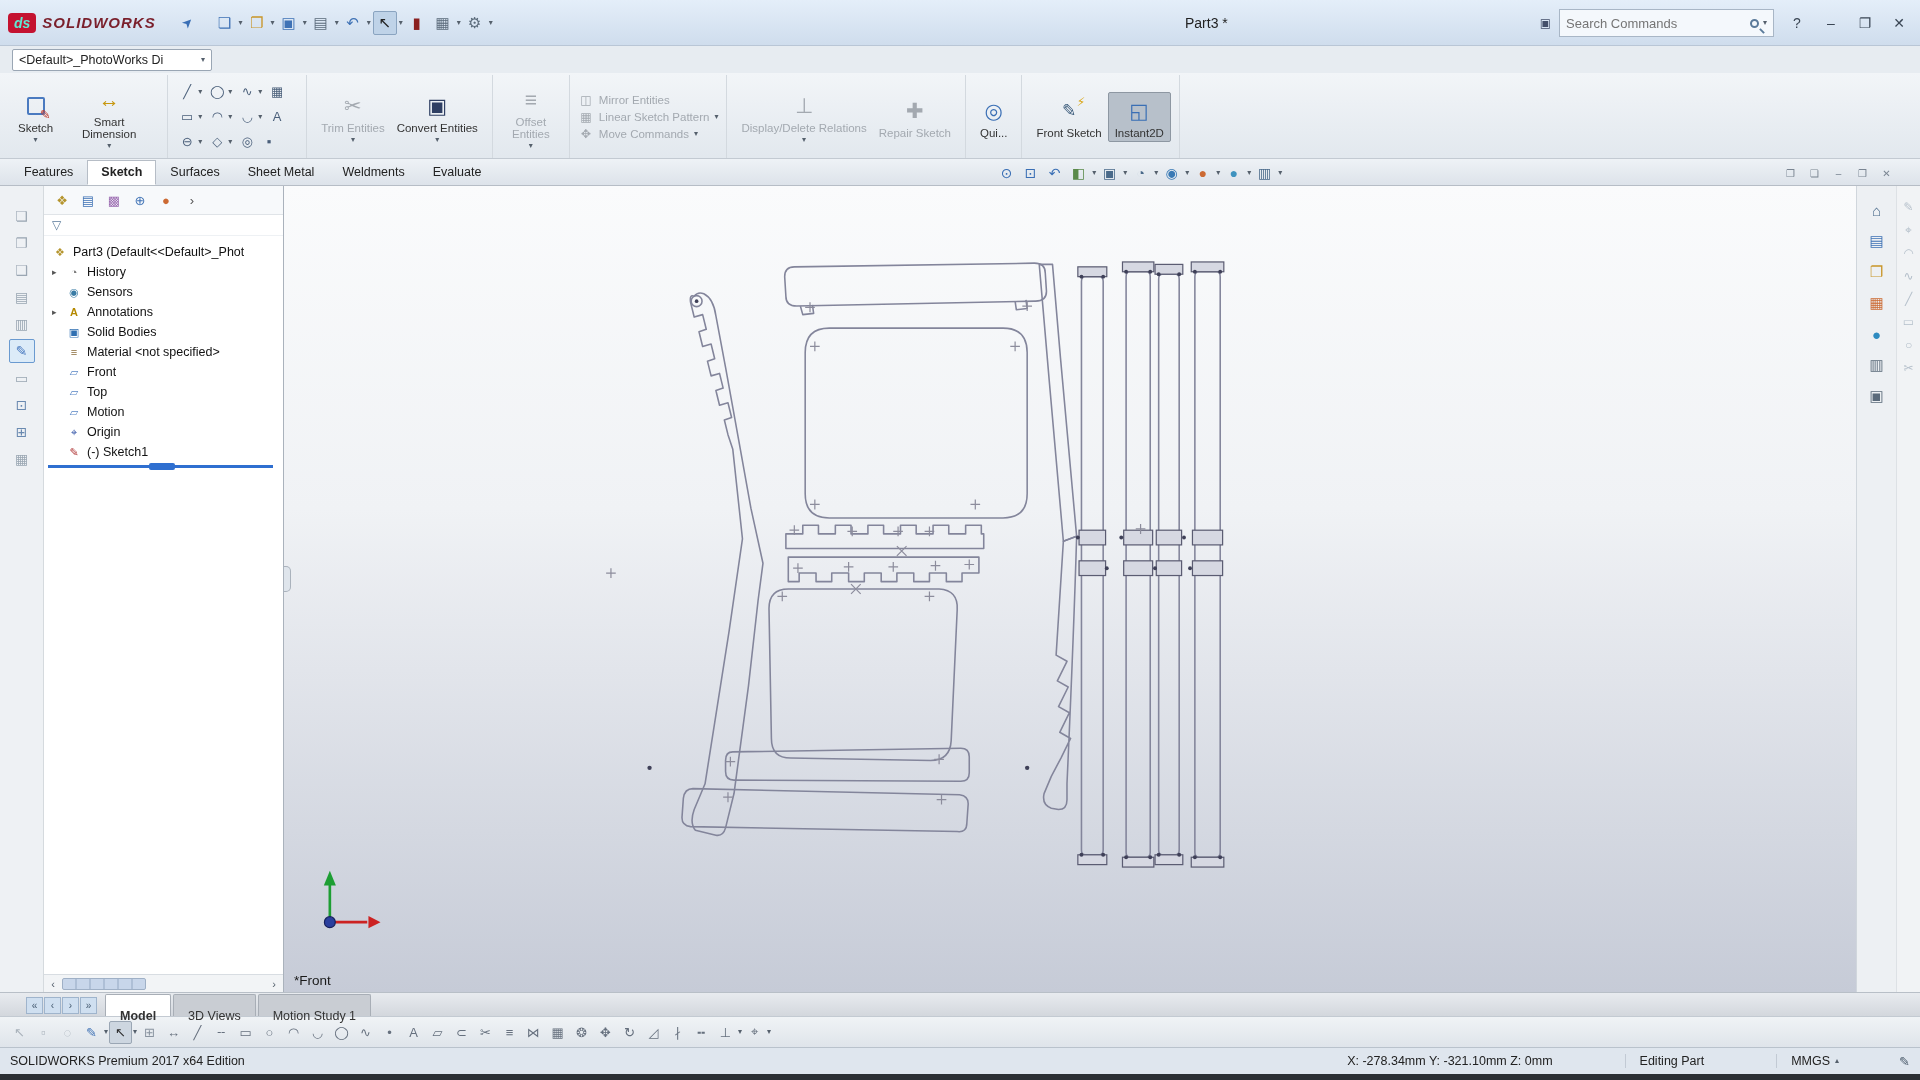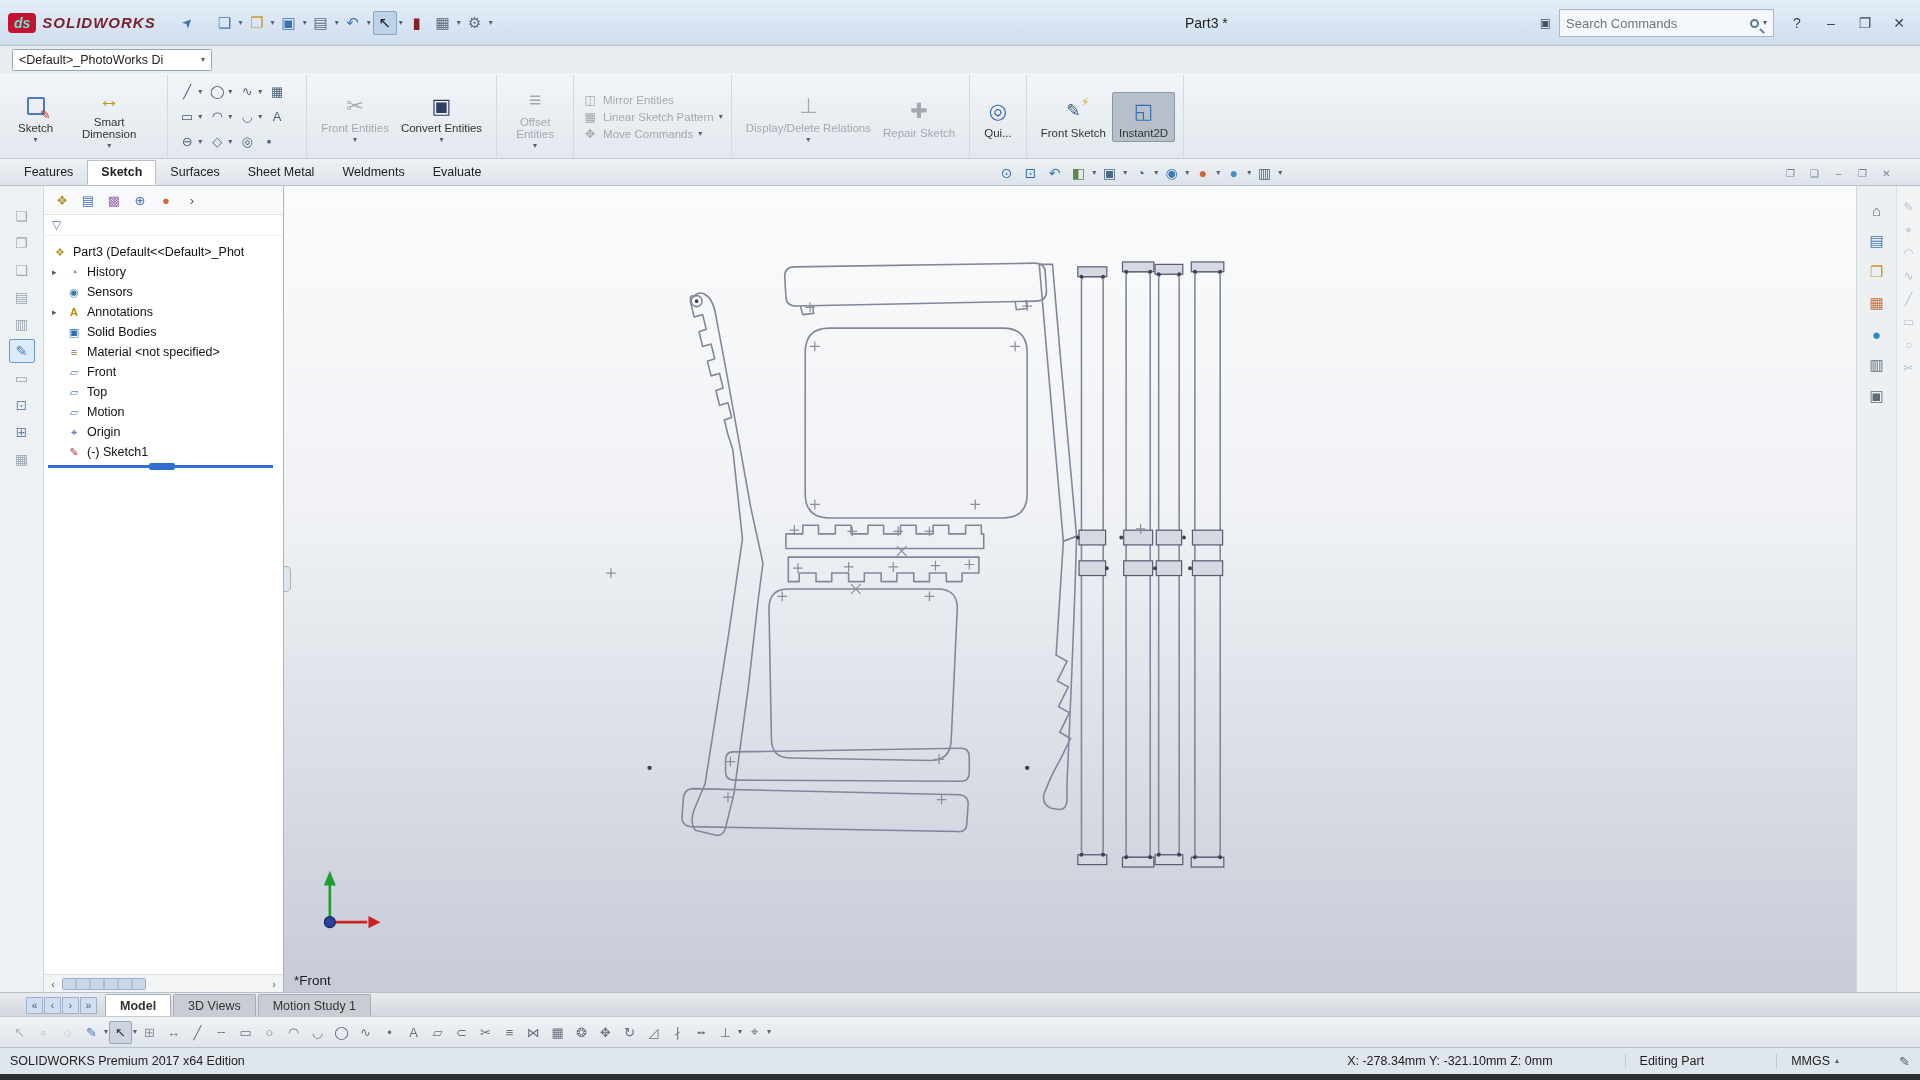--- a/index.html
+++ b/index.html
@@ -102,21 +102,21 @@
   .right-pane { width:40px; background:#edf0f3; border-left:1px solid #d0d6dc; display:flex; flex-direction:column; align-items:center; padding-top:12px; gap:7px; }
   .rp-icon { width:26px; height:24px; font-size:15px; display:flex; align-items:center; justify-content:center; }
   .far-strip { width:24px; background:#f1f3f5; border-left:1px solid #dde1e5; display:flex; flex-direction:column; align-items:center; padding-top:14px; gap:9px; }
   .fs-icon { color:#b4bfca; font-size:12px; }
 
   
   .bottom-tabs { height:24px; background:linear-gradient(#e8ebef,#d3d7dd); border-top:1px solid #b8bfc7; display:flex; align-items:flex-end; padding-left:26px; }
   .tab-scrolls { display:flex; gap:1px; margin-right:8px; margin-bottom:2px; }
   .tsc { width:17px; height:17px; background:#cfdff0; border:1px solid #9fb4cc; font-size:10px; display:flex; align-items:center; justify-content:center; color:#445a70; }
   .mtabs { display:flex; align-items:flex-end; }
-  .mtab { padding:0 14px; height:22px; line-height:22px; font-size:12.5px; background:#c9cdd3; border:1px solid #a8aeb6; border-bottom:none; margin-right:2px; color:#333; border-radius:2px 2px 0 0; }
+  .mtab { padding:10px 14px; height:22px; line-height:22px; font-size:12.5px; background:#c9cdd3; border:1px solid #a8aeb6; border-bottom:none; margin-right:2px; color:#333; border-radius:2px 2px 0 0; }
   .mtab.active { background:#fff; font-weight:bold; }
 
   
   .bottom-toolbar { height:31px; background:linear-gradient(#f0f3f6,#dfe4ea); border-top:1px solid #c3cad2; display:flex; align-items:center; padding-left:8px; gap:1px; }
   .bicon { width:23px; height:23px; font-size:13px; display:flex; align-items:center; justify-content:center; }
   .bicon.pressed { background:#cdd6e0; border:1px solid #9aa6b4; border-radius:2px; }
 
   
   .statusbar { height:27px; background:#dfe6ee; border-top:1px solid #b9c2cc; display:flex; align-items:center; font-size:12.5px; color:#222; padding:0 10px; }
   .sb-coords { margin-left:auto; }
@@ -212,21 +212,21 @@
         <span class="caret">▾</span>
         <span class="tcell">◇</span>
         <span class="caret">▾</span>
         <span class="tcell">◎</span>
         <span class="tcell">▪</span>
       </div>
   </div>
   <div class="rgroup">
     <div class="bigbtn disabled">
       <span class="ric">✂</span>
-      <span class="blabel">Front Entities</span>
+      <span class="blabel">Trim Entities</span>
       <span class="caret">▾</span>
     </div>
     <div class="bigbtn">
       <span class="ric convert-ic">▣</span>
       <span class="blabel">Convert Entities</span>
       <span class="caret">▾</span>
     </div>
   </div>
   <div class="rgroup">
     <div class="bigbtn disabled narrow">

